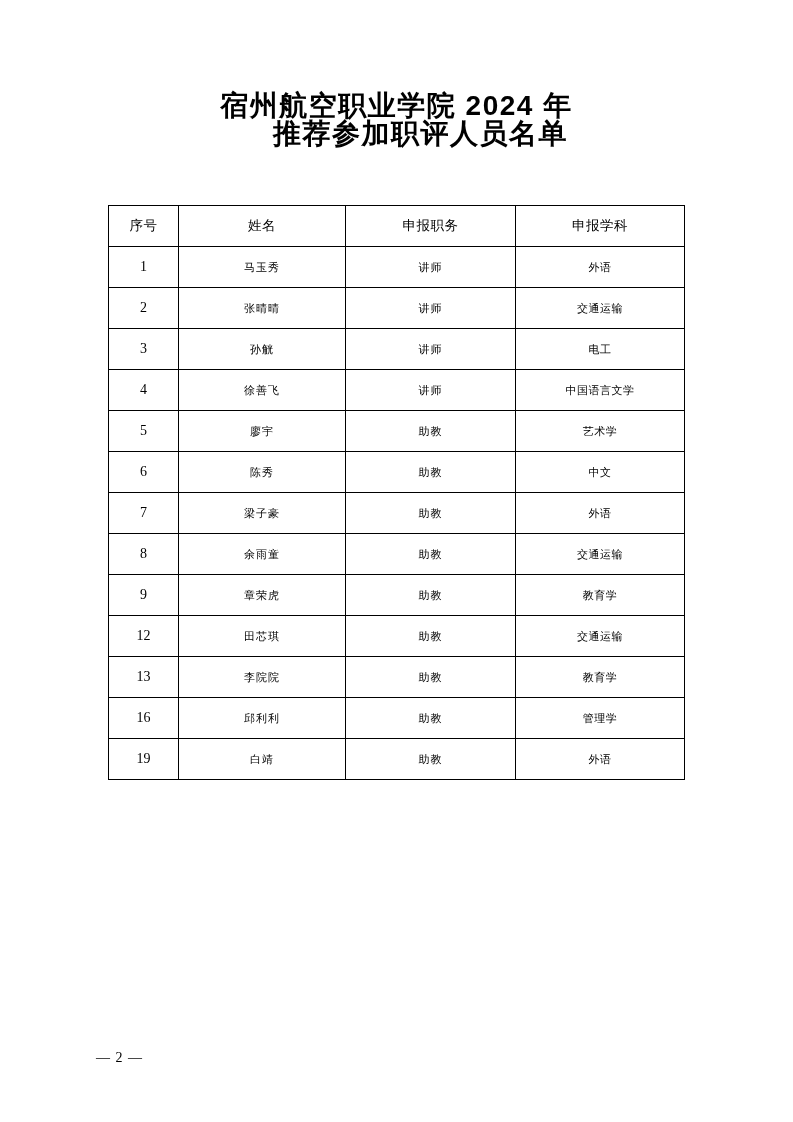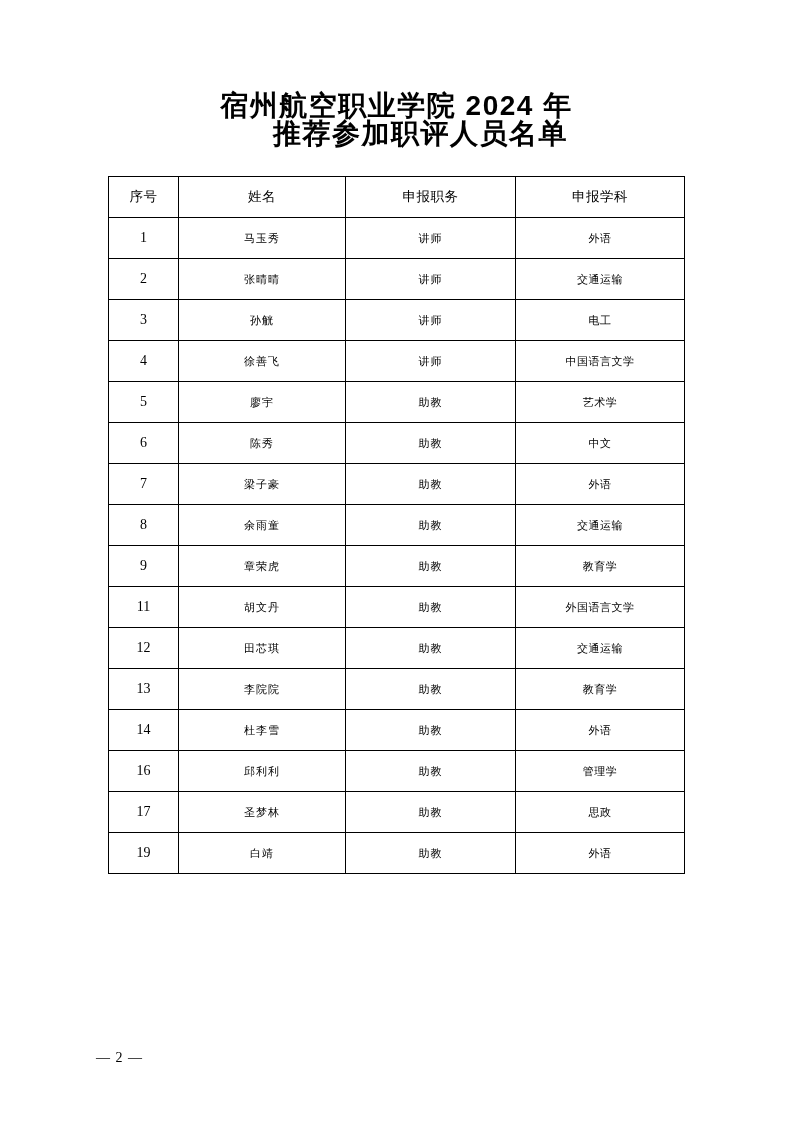--- a/index.html
+++ b/index.html
@@ -39,20 +39,21 @@
   }
   .table-wrap {
     margin-top: 28px;
     display: flex;
     justify-content: center;
   }
   table.roster {
     border-collapse: collapse;
     width: 576px;
     table-layout: fixed;
+    margin-top: 29px;
   }
   table.roster th,
   table.roster td {
     border: 1px solid #000000;
     text-align: center;
     vertical-align: middle;
     height: 40px;
     padding: 0;
     font-weight: normal;
   }
@@ -164,54 +165,36 @@
             <td class="cell-post">助教</td>
             <td class="cell-subject">交通运输</td>
           </tr>
           <tr>
             <td class="cell-index">9</td>
             <td class="cell-name">章荣虎</td>
             <td class="cell-post">助教</td>
             <td class="cell-subject">教育学</td>
           </tr>
           <tr>
-            <td class="cell-index">11</td>
-            <td class="cell-name">胡文丹</td>
-            <td class="cell-post">助教</td>
-            <td class="cell-subject">外国语言文学</td>
-          </tr>
-          <tr>
             <td class="cell-index">12</td>
             <td class="cell-name">田芯琪</td>
             <td class="cell-post">助教</td>
             <td class="cell-subject">交通运输</td>
           </tr>
           <tr>
             <td class="cell-index">13</td>
             <td class="cell-name">李院院</td>
             <td class="cell-post">助教</td>
             <td class="cell-subject">教育学</td>
           </tr>
           <tr>
-            <td class="cell-index">14</td>
-            <td class="cell-name">杜李雪</td>
-            <td class="cell-post">助教</td>
-            <td class="cell-subject">外语</td>
-          </tr>
-          <tr>
             <td class="cell-index">16</td>
             <td class="cell-name">邱利利</td>
             <td class="cell-post">助教</td>
             <td class="cell-subject">管理学</td>
-          </tr>
-          <tr>
-            <td class="cell-index">17</td>
-            <td class="cell-name">圣梦林</td>
-            <td class="cell-post">助教</td>
-            <td class="cell-subject">思政</td>
           </tr>
           <tr>
             <td class="cell-index">19</td>
             <td class="cell-name">白靖</td>
             <td class="cell-post">助教</td>
             <td class="cell-subject">外语</td>
           </tr>
         </tbody>
     </table>
   </div>

